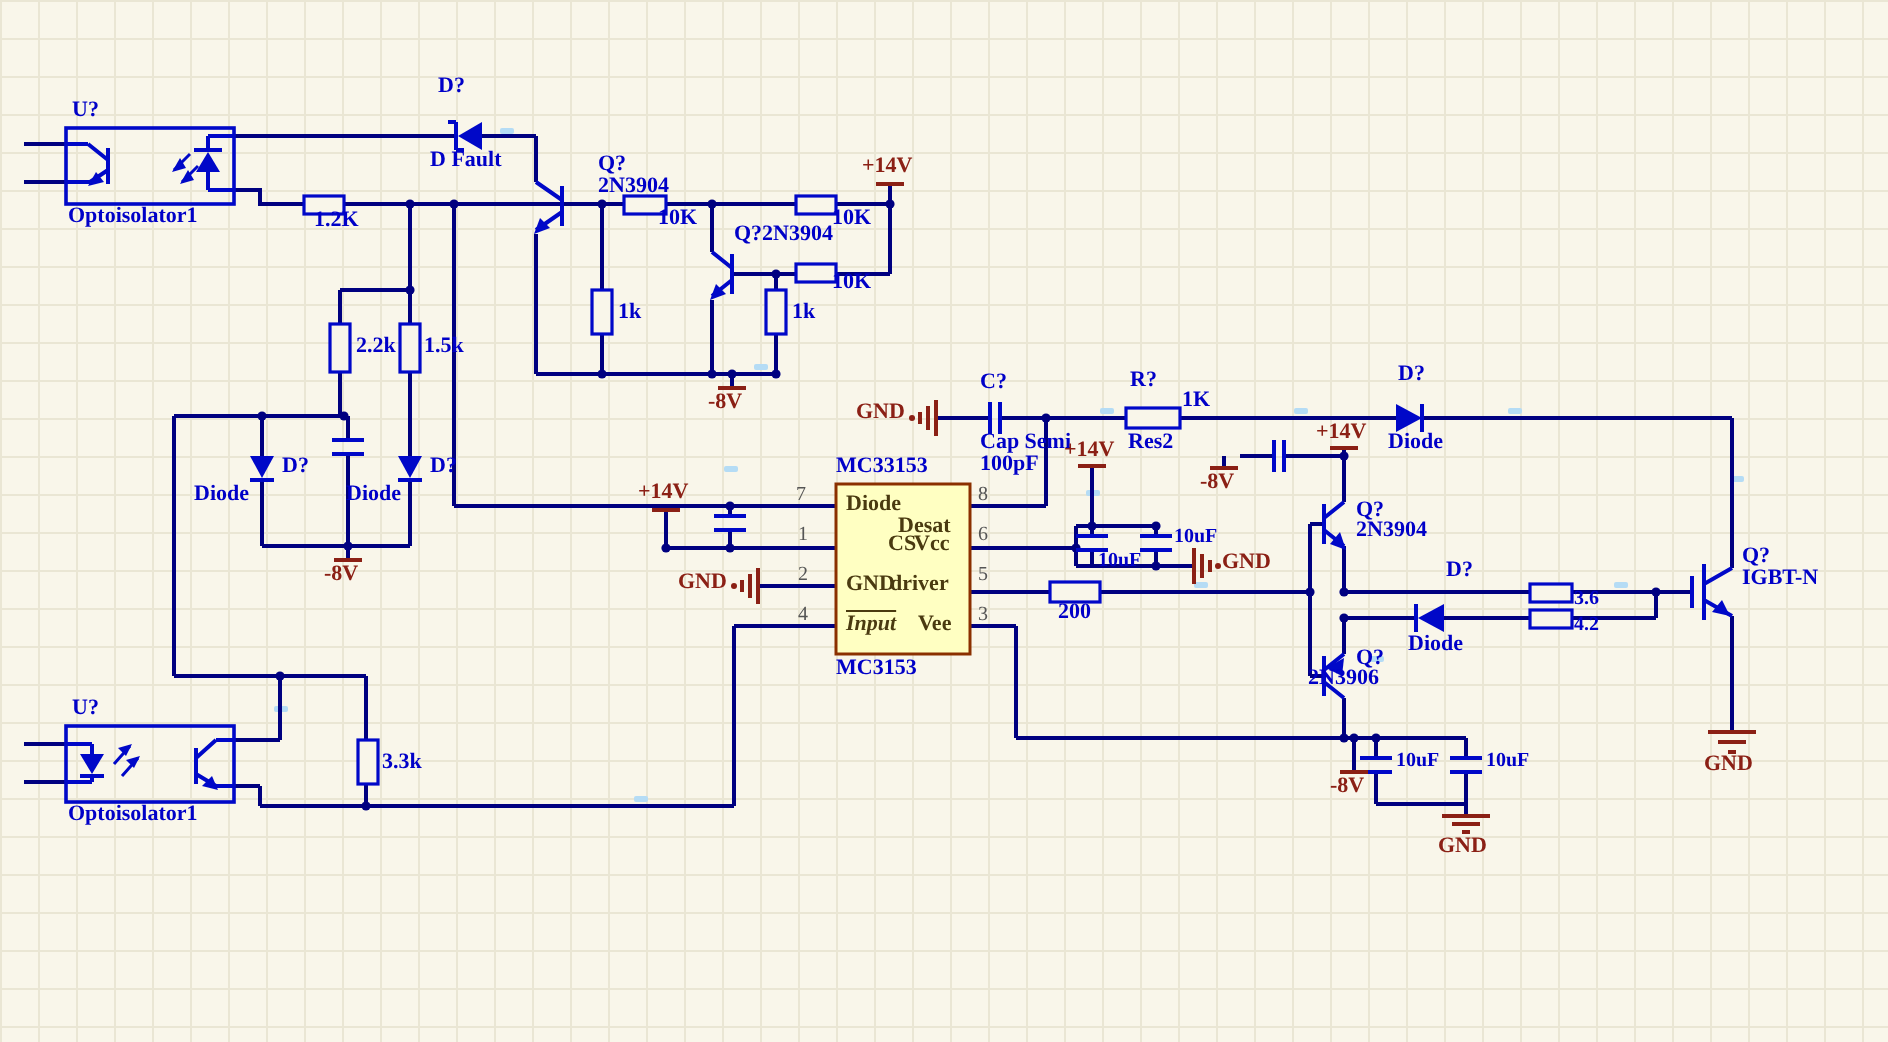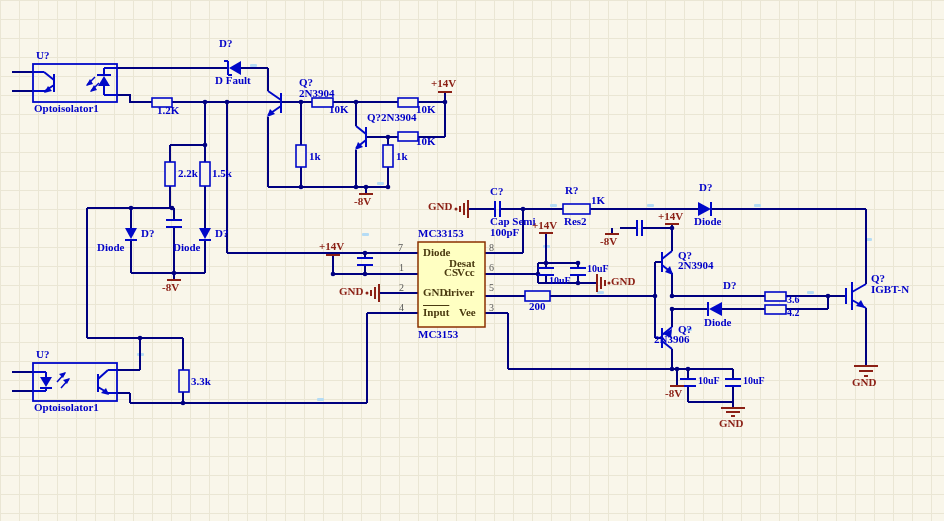--- a/index.html
+++ b/index.html
@@ -9,21 +9,21 @@
                      linear-gradient(90deg,#eae6d4 1px,transparent 1px);
     background-size:19px 19px;
     font-family:"Liberation Serif","DejaVu Serif",serif;}
   svg.art{position:absolute;left:0;top:0;}
   span.t{position:absolute;white-space:nowrap;line-height:1;}
   .lbl{color:#0000c8;font-weight:bold;font-size:11px;}
   .sm{font-size:10px;text-align:right;}
   .pwr{color:#8b2015;font-weight:bold;font-size:11px;}
   .pname{color:#4a3a10;font-weight:bold;font-size:11px;}
   .pnum{color:#555;font-size:10px;}
-  .ovl{text-decoration:overline;}
+  .ovl{text-decoration:overline;font-style:italic;}
 </style>
 </head>
 <body>
 
 <div class="canvas">
 
 <svg class="art" width="944" height="521" viewBox="0 0 944 521">
 
   <g fill="#b5dcf5">
     <rect x="250" y="64" width="7" height="3" rx="1"></rect>

